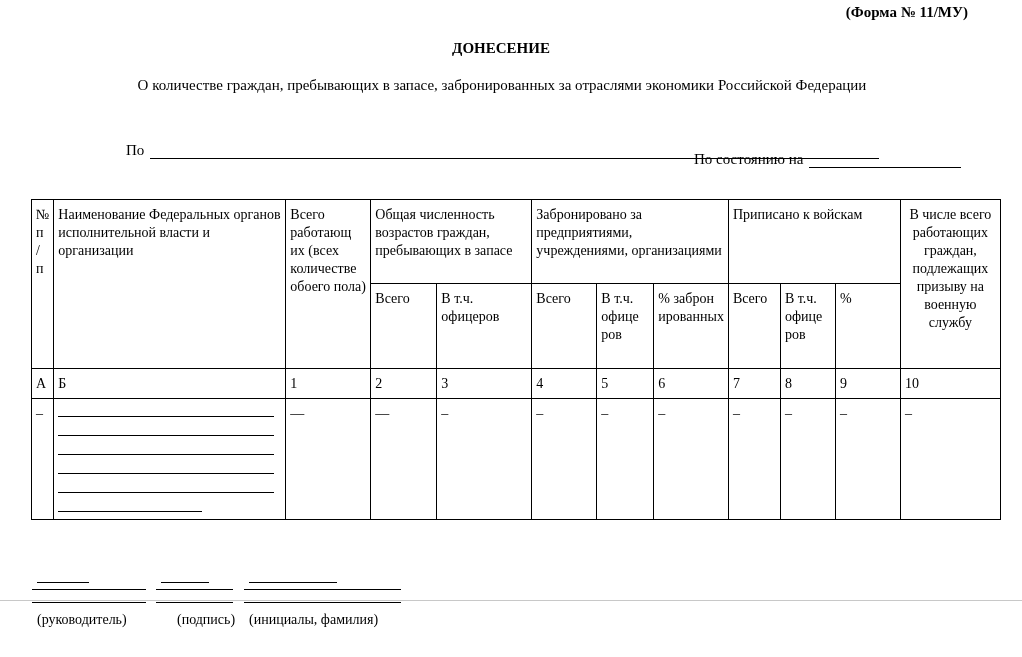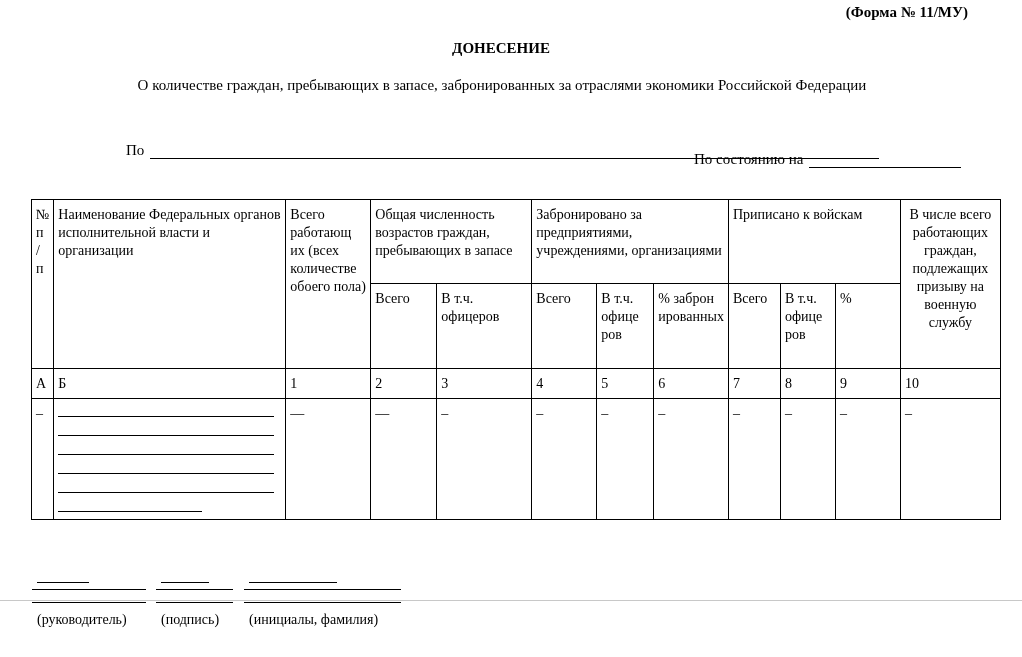--- a/index.html
+++ b/index.html
@@ -144,14 +144,14 @@
   <div class="line1" style="left:0;width:77px;"></div>
   <div class="line2" style="left:0;width:77px;"></div>
 </div>
 <div class="abs sig" style="left:244px;width:157px;height:22px;">
   <div class="top-short" style="left:5px;width:88px;"></div>
   <div class="line1" style="left:0;width:157px;"></div>
   <div class="line2" style="left:0;width:157px;"></div>
 </div>
 
 <div class="abs sig-label" style="left:37px;">(руководитель)</div>
-<div class="abs sig-label" style="left:161px;">(подпись)</div>
+<div class="abs sig-label" style="left:177px;">(подпись)</div>
 <div class="abs sig-label" style="left:249px;">(инициалы, фамилия)</div>
 
 </body></html>

